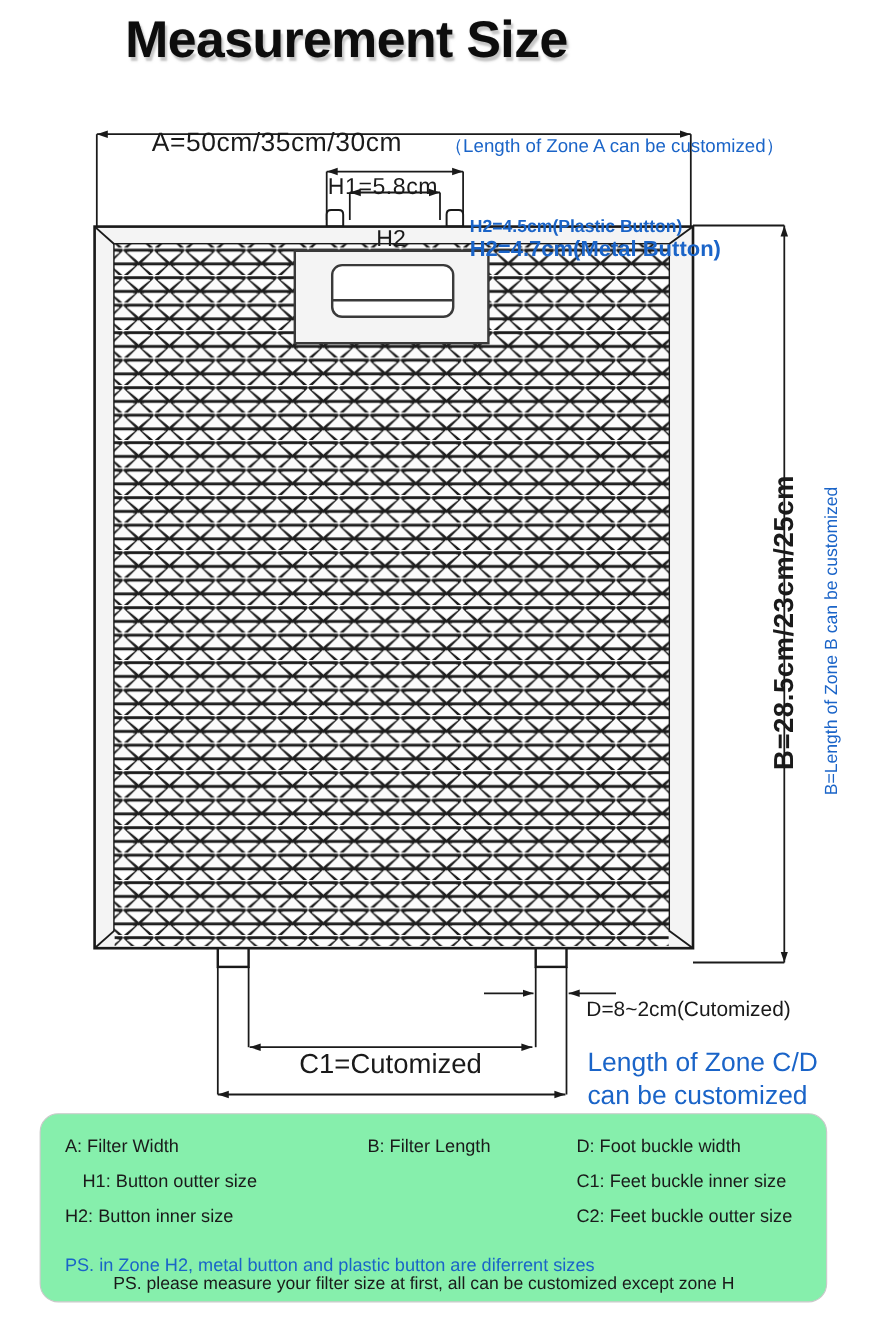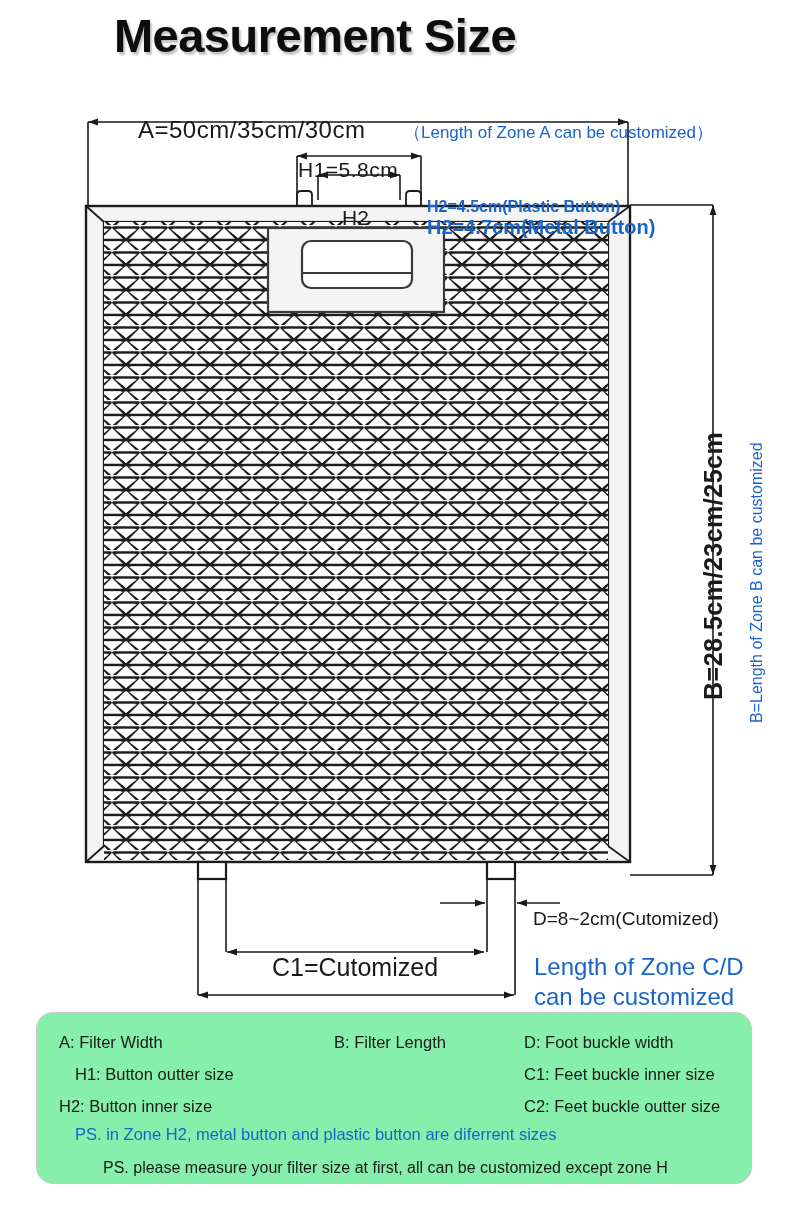--- a/index.html
+++ b/index.html
@@ -175,18 +175,18 @@
     <div class="row" style="left:22px;top:20px;">A:  Filter Width</div>
     <div class="row" style="left:249px;top:20px;margin-left:48px;">B:  Filter Length</div>
     <div class="row" style="left:487px;top:20px;">D:  Foot buckle width</div>
 
     <div class="row" style="left:22px;top:52px;margin-left:16px;">H1:  Button outter size</div>
     <div class="row" style="left:487px;top:52px;">C1:  Feet buckle inner size</div>
 
     <div class="row" style="left:22px;top:84px;">H2:  Button inner size</div>
     <div class="row" style="left:487px;top:84px;">C2:  Feet buckle outter size</div>
 
-    <div class="row blue" style="left:22px;top:112px;margin-left:16px;">PS. in Zone H2, metal button and plastic button are diferrent sizes</div>
+    <div class="row blue" style="left:22px;top:128px;">PS. in Zone H2, metal button and plastic button are diferrent sizes</div>
 
     <div class="row" style="left:22px;top:146px;font-size:16px;margin-left:44px;">PS. please measure your filter size at first, all can be customized except zone H</div>
   </div>
 
 </div>
 
 </body></html>

